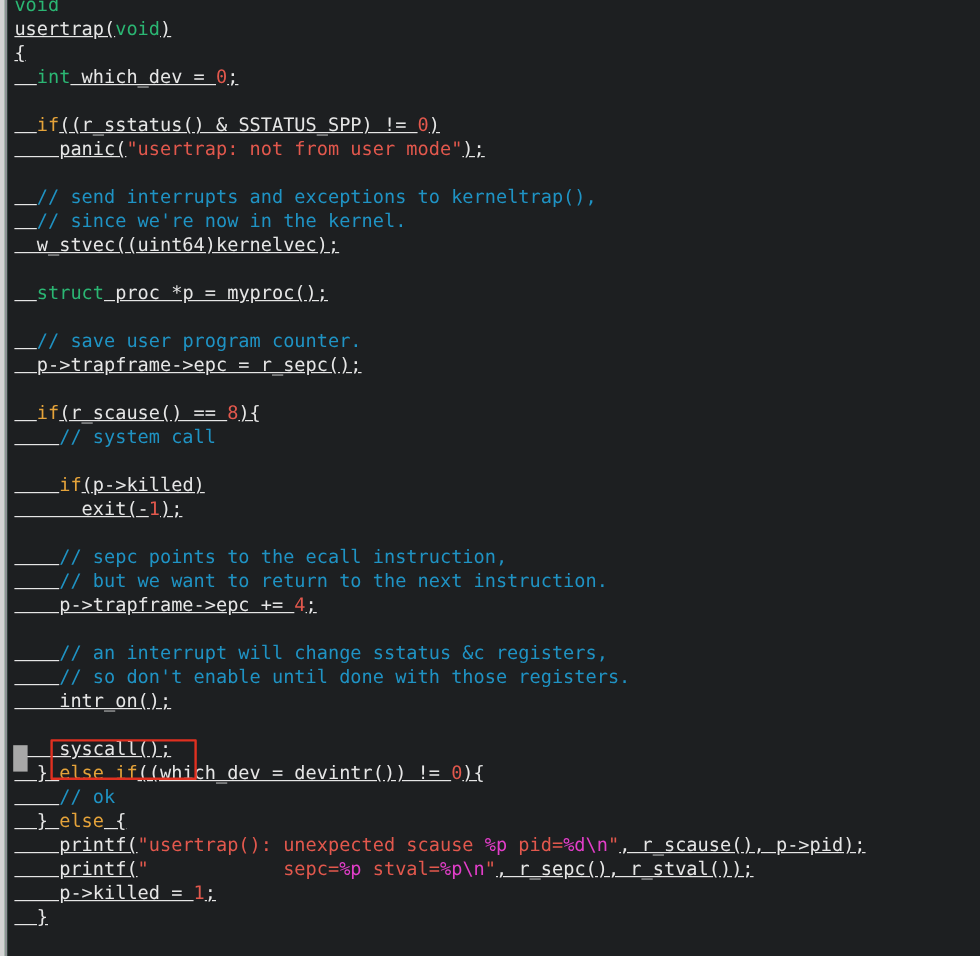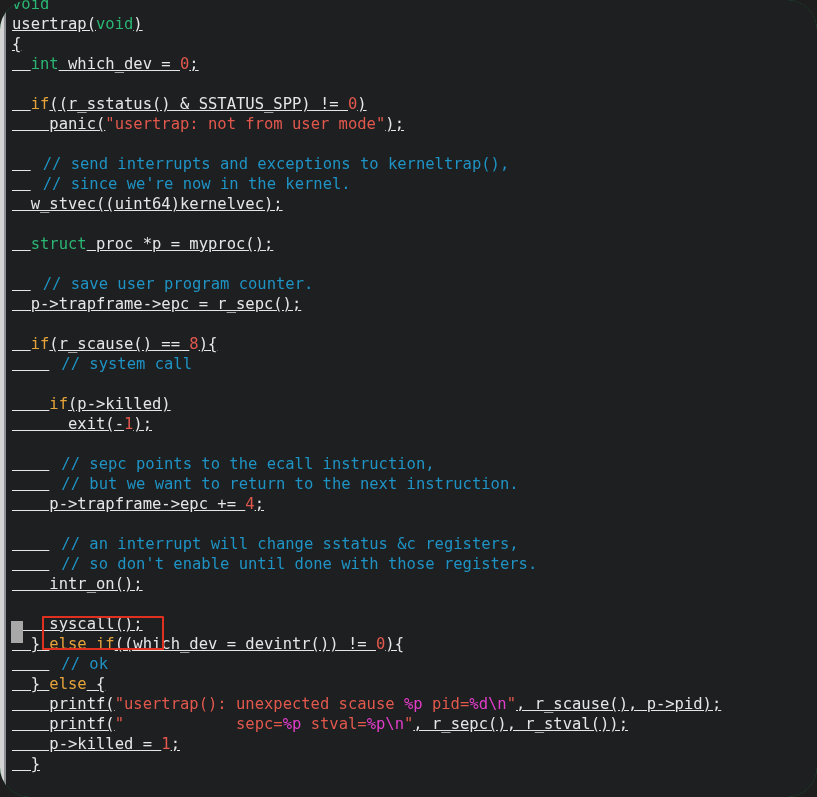--- a/index.html
+++ b/index.html
@@ -71,21 +71,21 @@
     white-space: pre;
   }
 
   
   .kw      { color: #e5a33a; }  
   .type    { color: #2bb673; }  
   .ident   { color: #e6e6e6; text-decoration: underline; }
   .str     { color: #e2584d; }  
   .fmt     { color: #e23ec9; }  
   .num     { color: #e2584d; }  
-  .cmt     { color: #1f93c4; margin-left: 12px; }
+  .cmt     { color: #1f93c4; }
 
   
   #syscall-highlight {
     position: absolute;
     border: 2px solid #e03020;
     border-radius: 1px;
     background: transparent;
     pointer-events: none;
     z-index: 20;
   }
@@ -93,21 +93,21 @@
   
   #gutter-marker {
     position: absolute;
     background: #a8a8a8;
     z-index: 15;
   }
 </style>
 </head>
 <body>
 
-<div id="editor-root" style="background: #15803d; border-radius: 30px;">
+<div id="editor-root" style="background: #15803d;">
 
   <div id="left-strip" style="background: rgb(212, 212, 212);"></div>
   <div id="left-strip-border"></div>
 
   <div id="code-surface" style="background: rgb(29, 31, 33);">
     <div id="code-lines"><div class="ln"><span class="type">void</span></div><div class="ln"><span class="ident">usertrap(</span><span class="type">void</span><span class="ident">)</span></div><div class="ln"><span class="ident">{</span></div><div class="ln"><span class="ident">  </span><span class="type">int</span><span class="ident"> which_dev = </span><span class="num">0</span><span class="ident">;</span></div><div class="ln">&nbsp;</div><div class="ln"><span class="ident">  </span><span class="kw">if</span><span class="ident">((r_sstatus() &amp; SSTATUS_SPP) != </span><span class="num">0</span><span class="ident">)</span></div><div class="ln"><span class="ident">    panic(</span><span class="str">"usertrap: not from user mode"</span><span class="ident">);</span></div><div class="ln">&nbsp;</div><div class="ln"><span class="ident">  </span><span class="cmt">// send interrupts and exceptions to kerneltrap(),</span></div><div class="ln"><span class="ident">  </span><span class="cmt">// since we're now in the kernel.</span></div><div class="ln"><span class="ident">  w_stvec((uint64)kernelvec);</span></div><div class="ln">&nbsp;</div><div class="ln"><span class="ident">  </span><span class="type">struct</span><span class="ident"> proc *p = myproc();</span></div><div class="ln">&nbsp;</div><div class="ln"><span class="ident">  </span><span class="cmt">// save user program counter.</span></div><div class="ln"><span class="ident">  p-&gt;trapframe-&gt;epc = r_sepc();</span></div><div class="ln">&nbsp;</div><div class="ln"><span class="ident">  </span><span class="kw">if</span><span class="ident">(r_scause() == </span><span class="num">8</span><span class="ident">){</span></div><div class="ln"><span class="ident">    </span><span class="cmt">// system call</span></div><div class="ln">&nbsp;</div><div class="ln"><span class="ident">    </span><span class="kw">if</span><span class="ident">(p-&gt;killed)</span></div><div class="ln"><span class="ident">      exit(-</span><span class="num">1</span><span class="ident">);</span></div><div class="ln">&nbsp;</div><div class="ln"><span class="ident">    </span><span class="cmt">// sepc points to the ecall instruction,</span></div><div class="ln"><span class="ident">    </span><span class="cmt">// but we want to return to the next instruction.</span></div><div class="ln"><span class="ident">    p-&gt;trapframe-&gt;epc += </span><span class="num">4</span><span class="ident">;</span></div><div class="ln">&nbsp;</div><div class="ln"><span class="ident">    </span><span class="cmt">// an interrupt will change sstatus &amp;c registers,</span></div><div class="ln"><span class="ident">    </span><span class="cmt">// so don't enable until done with those registers.</span></div><div class="ln"><span class="ident">    intr_on();</span></div><div class="ln">&nbsp;</div><div class="ln"><span class="ident">    syscall();</span></div><div class="ln"><span class="ident">  } </span><span class="kw">else if</span><span class="ident">((which_dev = devintr()) != </span><span class="num">0</span><span class="ident">){</span></div><div class="ln"><span class="ident">    </span><span class="cmt">// ok</span></div><div class="ln"><span class="ident">  } </span><span class="kw">else</span><span class="ident"> {</span></div><div class="ln"><span class="ident">    printf(</span><span class="str">"usertrap(): unexpected scause </span><span class="fmt">%p</span><span class="str"> pid=</span><span class="fmt">%d</span><span class="fmt">\n</span><span class="str">"</span><span class="ident">, r_scause(), p-&gt;pid);</span></div><div class="ln"><span class="ident">    printf(</span><span class="str">"            sepc=</span><span class="fmt">%p</span><span class="str"> stval=</span><span class="fmt">%p</span><span class="fmt">\n</span><span class="str">"</span><span class="ident">, r_sepc(), r_stval());</span></div><div class="ln"><span class="ident">    p-&gt;killed = </span><span class="num">1</span><span class="ident">;</span></div><div class="ln"><span class="ident">  }</span></div></div>
   </div>
 
   <div id="gutter-marker" style="left: 11px; top: 621px; width: 12px; height: 22px; background: rgb(168, 168, 168);"></div>
   <div id="syscall-highlight" style="left: 42px; top: 616px; width: 118px; height: 30px; border-color: rgb(224, 48, 32);"></div>

